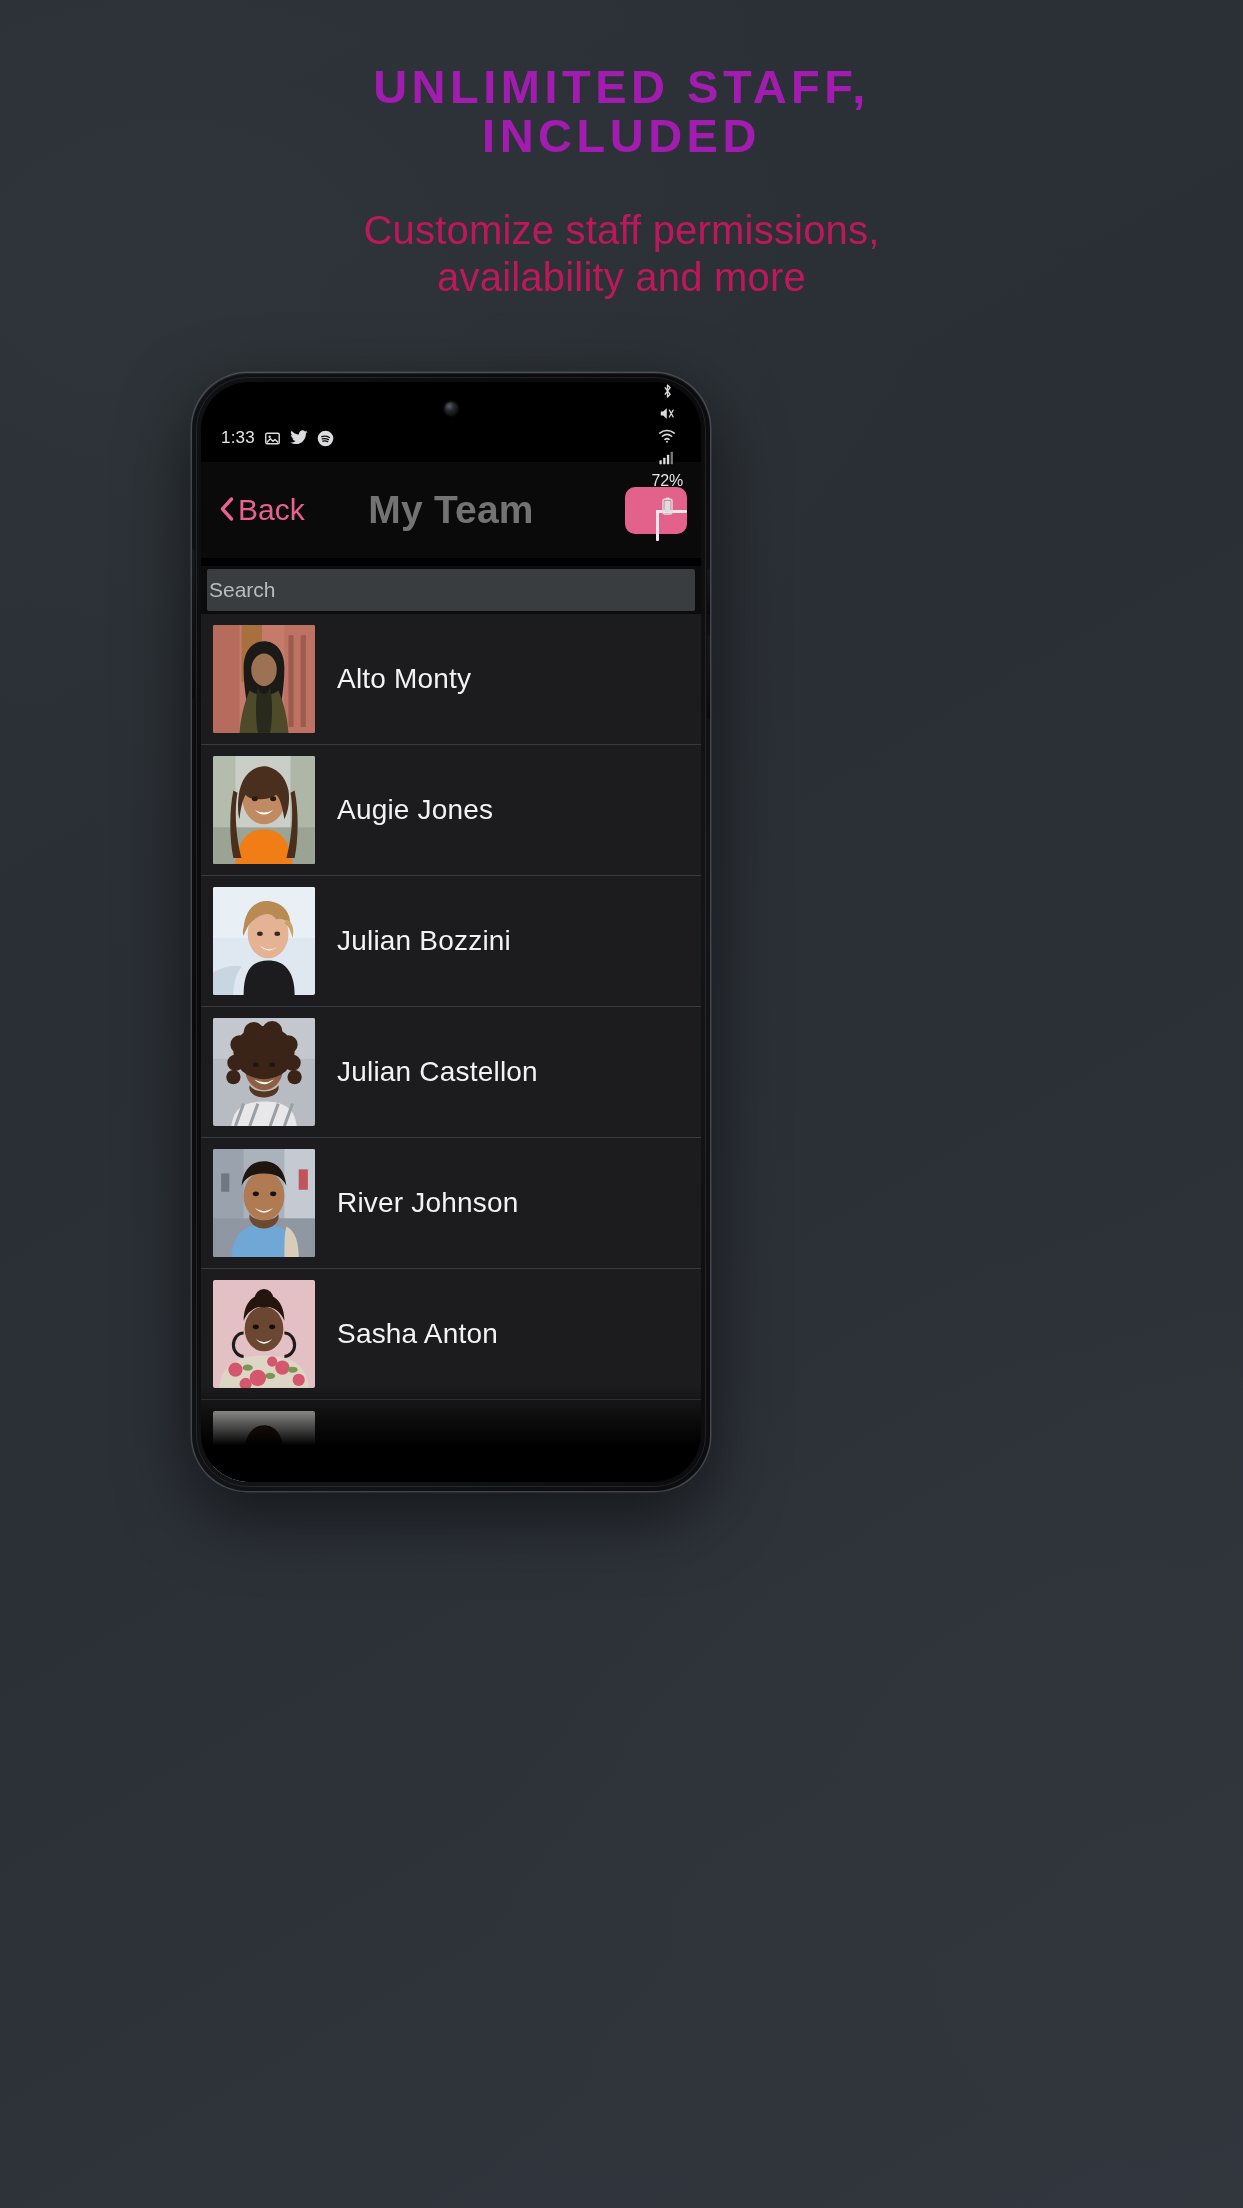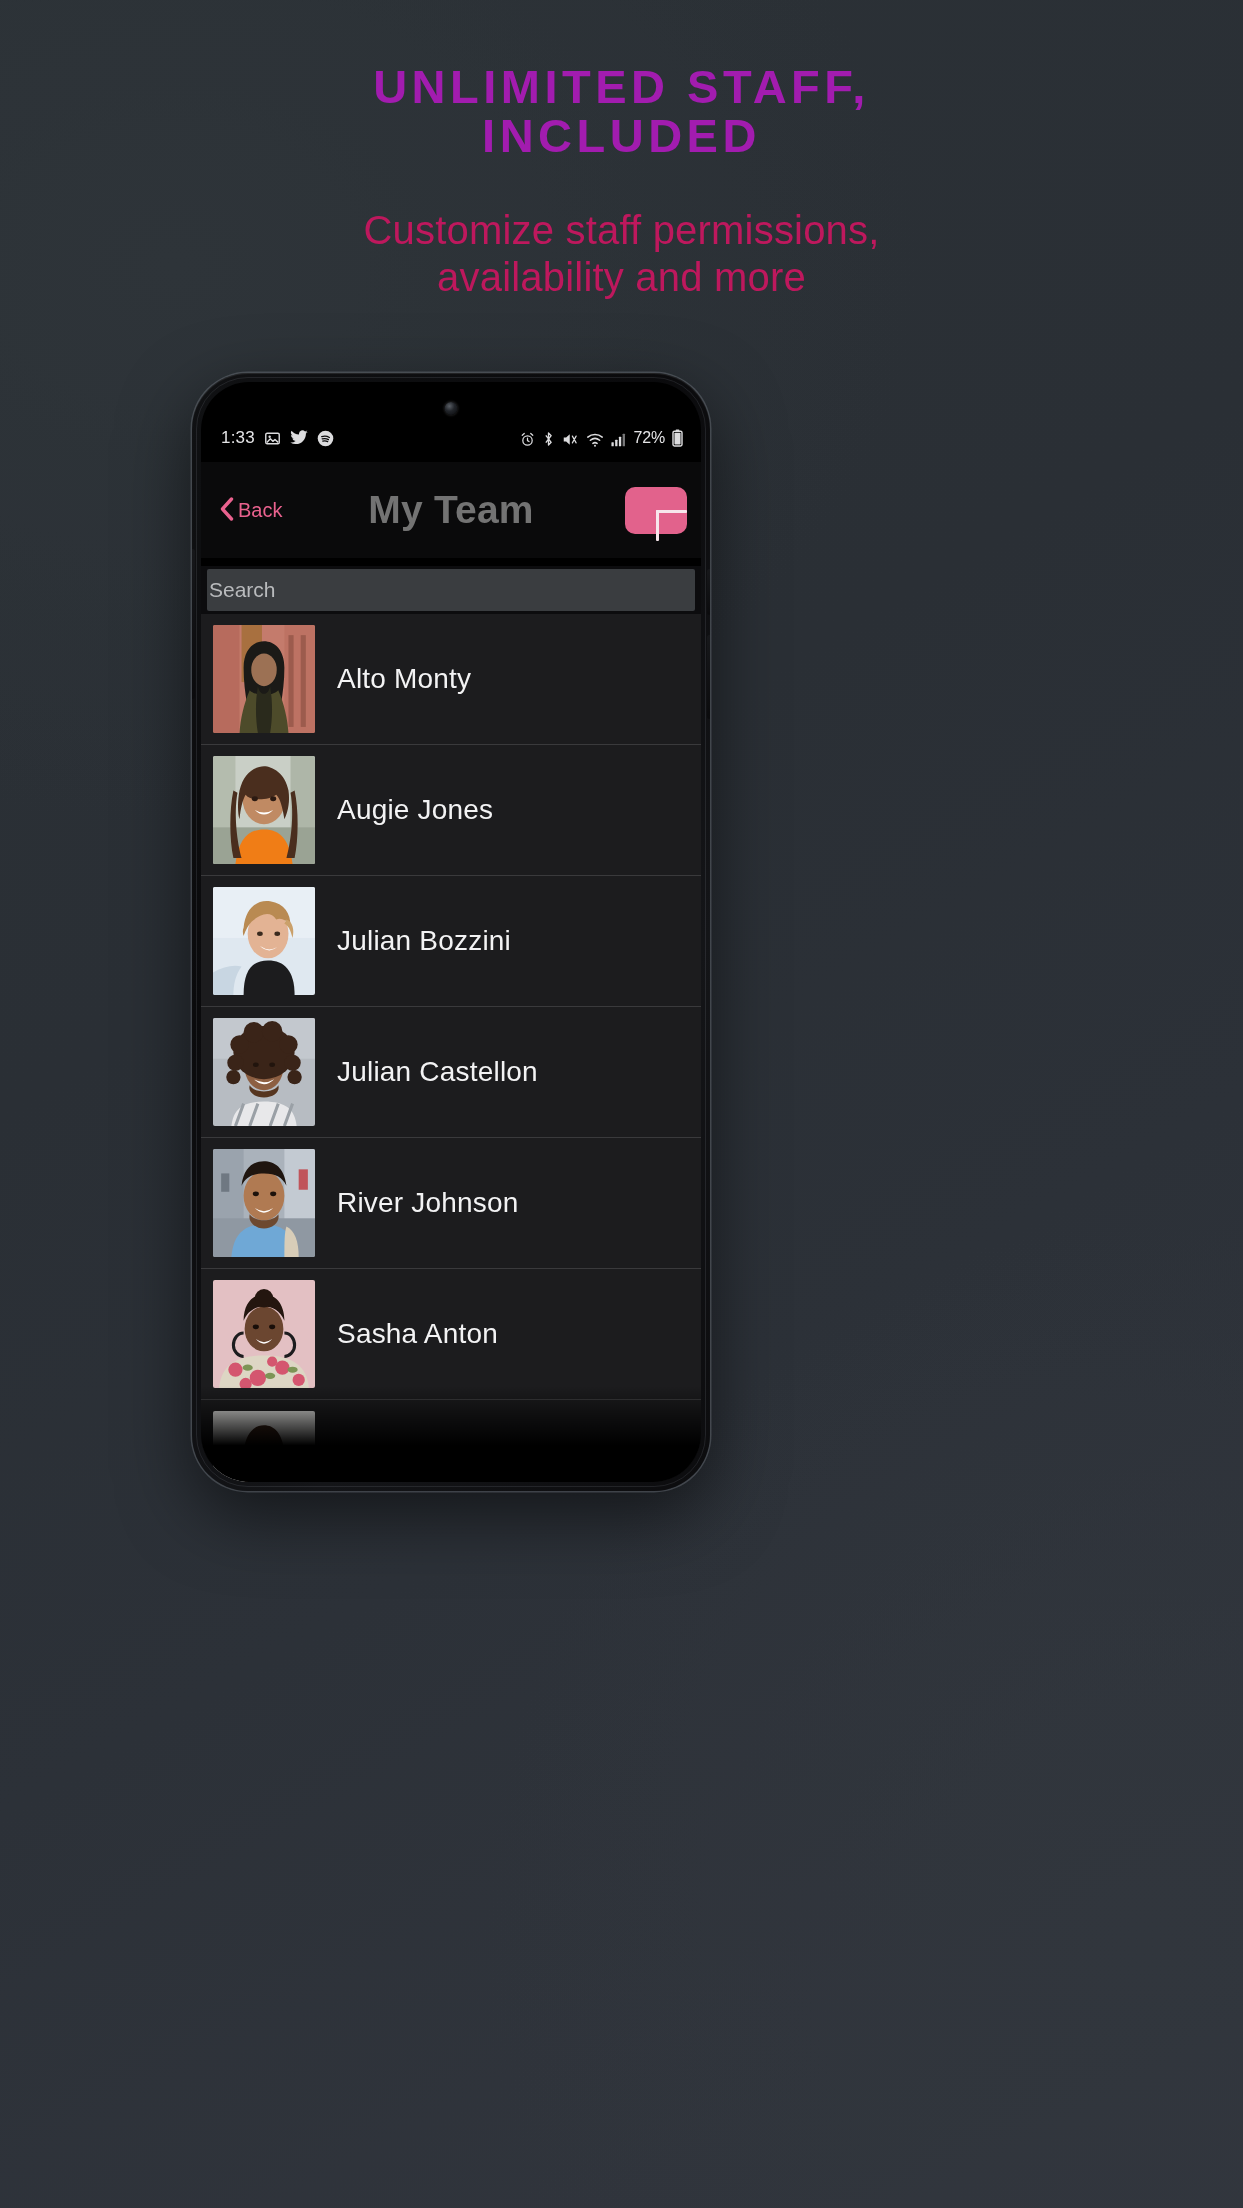--- a/index.html
+++ b/index.html
@@ -108,42 +108,42 @@
     height:28px;
     display:flex;
     align-items:center;
     justify-content:space-between;
     padding:0 18px 0 20px;
     color:#e4e4e6;
     font-size:16px;
     z-index:30;
   }
   .sb-left { display:flex; align-items:center; gap:9px; }
-  .sb-right { display:flex; align-items:flex-end; gap:7px; }
+  .sb-right { display:flex; align-items:center; gap:7px;flex-direction:column; }
   .sb-clock { font-size:17px; letter-spacing:0.2px; }
   .sb-ico { display:inline-flex; align-items:center; }
   .sb-batt-txt { font-size:16px; letter-spacing:-0.2px; }
 
   
   .navbar {
     position:absolute;
     left:0; right:0; top:80px;
     height:96px;
     background:#0a0a0b;
     display:flex;
     align-items:center;
     padding:0 14px 0 10px;
     z-index:25;
   }
   .back-btn {
     display:flex;
     align-items:center;
     gap:3px;
     color:#e9628e;
-    font-size:20px;
+    font-size:30px;
     font-weight:400;
     cursor:pointer;
     padding:6px 8px;
   }
   .chev { display:inline-flex; margin-bottom:2px; }
   .nav-title {
     position:absolute;
     left:0; right:0;
     text-align:center;
     color:#737373;

